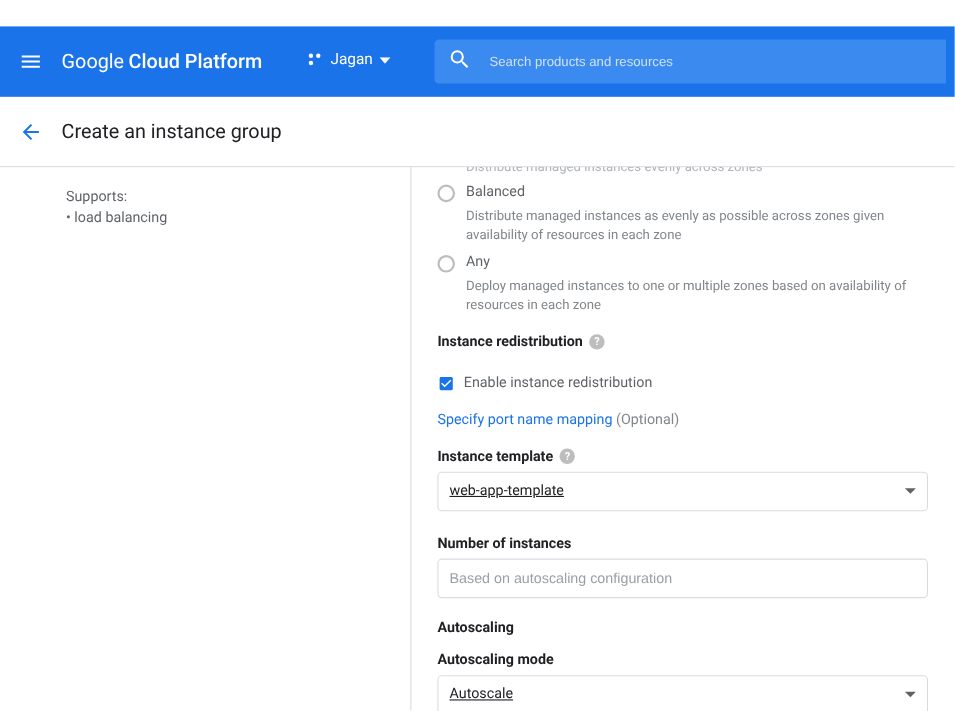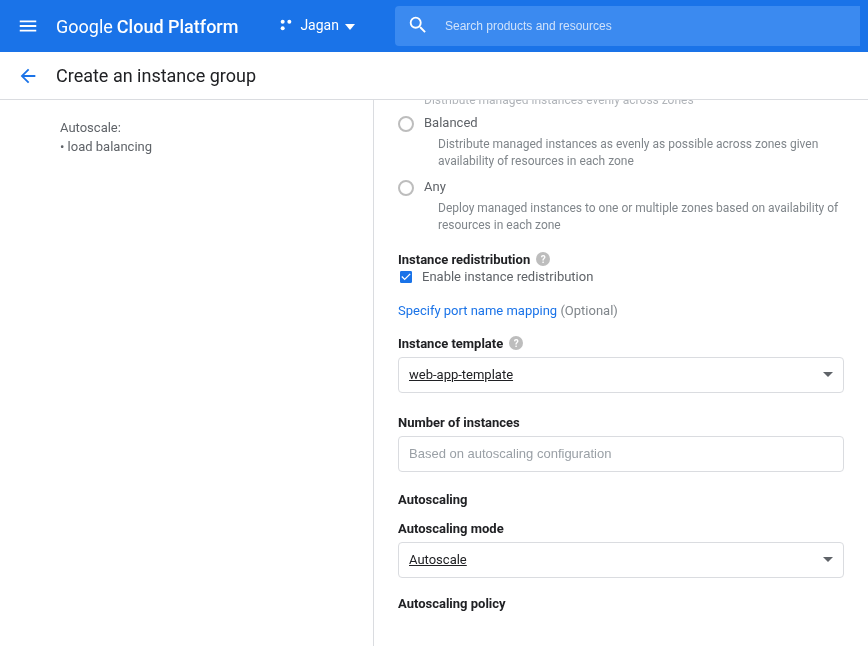--- a/index.html
+++ b/index.html
@@ -7,65 +7,66 @@
   font-family: Roboto, "Helvetica Neue", Arial, sans-serif;
   font-size: 13px;
   color: #202124;
   background: #fff;
   width: 868px;
   height: 646px;
   overflow: hidden;
 }
 .topbar {
   background: #1a73e8;
-  height: 52px;
+  height: 64px;
   display: flex;
   align-items: center;
   padding: 0 8px;
   gap: 8px;
+  margin-top: 24px;
 }
 .menu-icon { width: 40px; height: 40px; display:flex; align-items:center; justify-content:center; cursor:pointer; }
 .menu-icon svg { fill: #fff; }
 .gcp-logo { color: #fff; font-size: 18px; font-weight: 400; display:flex; align-items:center; gap:4px; margin-right: 20px; }
 .gcp-logo .bold { font-weight: 500; }
 .project-selector { display:flex; align-items:flex-start; gap:6px; color:#fff; font-size:14px; cursor:pointer; padding: 0 12px; }
 .project-dots { display:inline-block; }
 .search-bar { flex:1; background: #3b8af0; height:40px; border-radius:4px 0 0 4px; display:flex; align-items:center; padding: 0 12px; margin-left: 20px; }
 .search-bar svg { fill:#fff; width:22px; height:22px; }
 .search-bar input { background:transparent; border:none; outline:none; color:#fff; font-size:12px; margin-left:16px; width:100%; }
 .search-bar input::placeholder { color:#cfe2fb; }
 
 .subheader {
-  height: 48px;
+  height: 64px;
   display:flex;
   align-items:center;
   padding: 0 16px;
   border-bottom: 1px solid #dadce0;
   gap: 16px;
 }
 .back-icon { cursor:pointer; display:flex; align-items:center; justify-content:center; width:24px; height:24px; }
 .back-icon svg { fill:#1a73e8; }
 .page-title { font-size: 18px; color:#202124; font-weight: 400; }
 
 .content { display:flex; height: calc(646px - 96px); }
 .sidebar { width: 374px; border-right: 1px solid #dadce0; padding: 16px 24px 16px 60px; font-size:13px; color:#5f6368; }
 .sidebar .supports { margin-top: 4px; }
 .sidebar .supports-list { margin-top: 4px; }
 
 .main { flex:1; padding: 0 24px 24px 24px; overflow-y:auto; }
 .radio-row { display:flex; align-items:flex-start; gap:10px; margin-bottom: 4px; }
 .radio { width:16px; height:16px; border-radius:50%; border:2px solid #bdbdbd; flex-shrink:0; margin-top:1px; cursor:pointer; }
 .radio-label { font-size:13px; color:#5f6368; }
-.radio-desc { font-size:12px; color:#80868b; margin-left:40px; margin-bottom:10px; line-height:1.4; }
+.radio-desc { font-size:12px; color:#80868b; margin-left:26px; margin-bottom:10px; line-height:1.4; }
 .partial-desc { font-size:12px; color:#80868b; margin-bottom:6px; line-height:1.4; margin-left:26px; }
 
 .section-label { font-size:13px; font-weight:700; color:#202124; margin-top:18px; display:flex; align-items:center; gap:6px; }
 .help-icon { width:14px; height:14px; border-radius:50%; background:#bdbdbd; color:#fff; font-size:10px; display:inline-flex; align-items:center; justify-content:center; cursor:pointer; font-weight:700; }
 
-.checkbox-row { display:flex; align-items:center; gap:8px; margin-top:2px; }
+.checkbox-row { display:flex; align-items:center; gap:8px; margin-top:22px; }
 .checkbox { width:16px; height:16px; cursor:pointer; position:relative; }
 .checkbox svg { width:16px; height:16px; }
 .checkbox-label { font-size:13px; color:#5f6368; }
 
 .link { color:#1a73e8; font-size:13px; cursor:pointer; display:inline-flex; align-items:center; gap:4px; }
 .link-row { margin-top:18px; }
 .optional { color:#80868b; font-size:13px; }
 
 .select-field { width:100%; height:36px; border:1px solid #dadce0; border-radius:4px; background:#fff; display:flex; align-items:center; padding:0 10px; justify-content:space-between; cursor:pointer; margin-top:6px; }
 .select-field span { font-size:13px; color:#202124;text-decoration:underline; }
@@ -122,21 +123,21 @@
   <div class="back-icon">
     <svg viewBox="0 0 24 24" width="22" height="22">
         <path d="M20 11H7.83l5.59-5.59L12 4l-8 8 8 8 1.41-1.41L7.83 13H20v-2z"></path>
       </svg>
   </div>
   <div class="page-title">Create an instance group</div>
 </div>
 
 <div class="content">
   <div class="sidebar">
-    <div class="supports">Autoscale:</div>
+    <div class="supports">Supports:</div>
     <div class="supports-list">• load balancing</div>
   </div>
 
   <div class="main">
 
     <div class="partial-desc" style="margin-left:26px; margin-top:-8px; color:#b0b4b9;">Distribute managed instances evenly across zones</div>
 
     <div class="radio-row">
       <div class="radio"></div>
       <div class="radio-label">Balanced</div>

